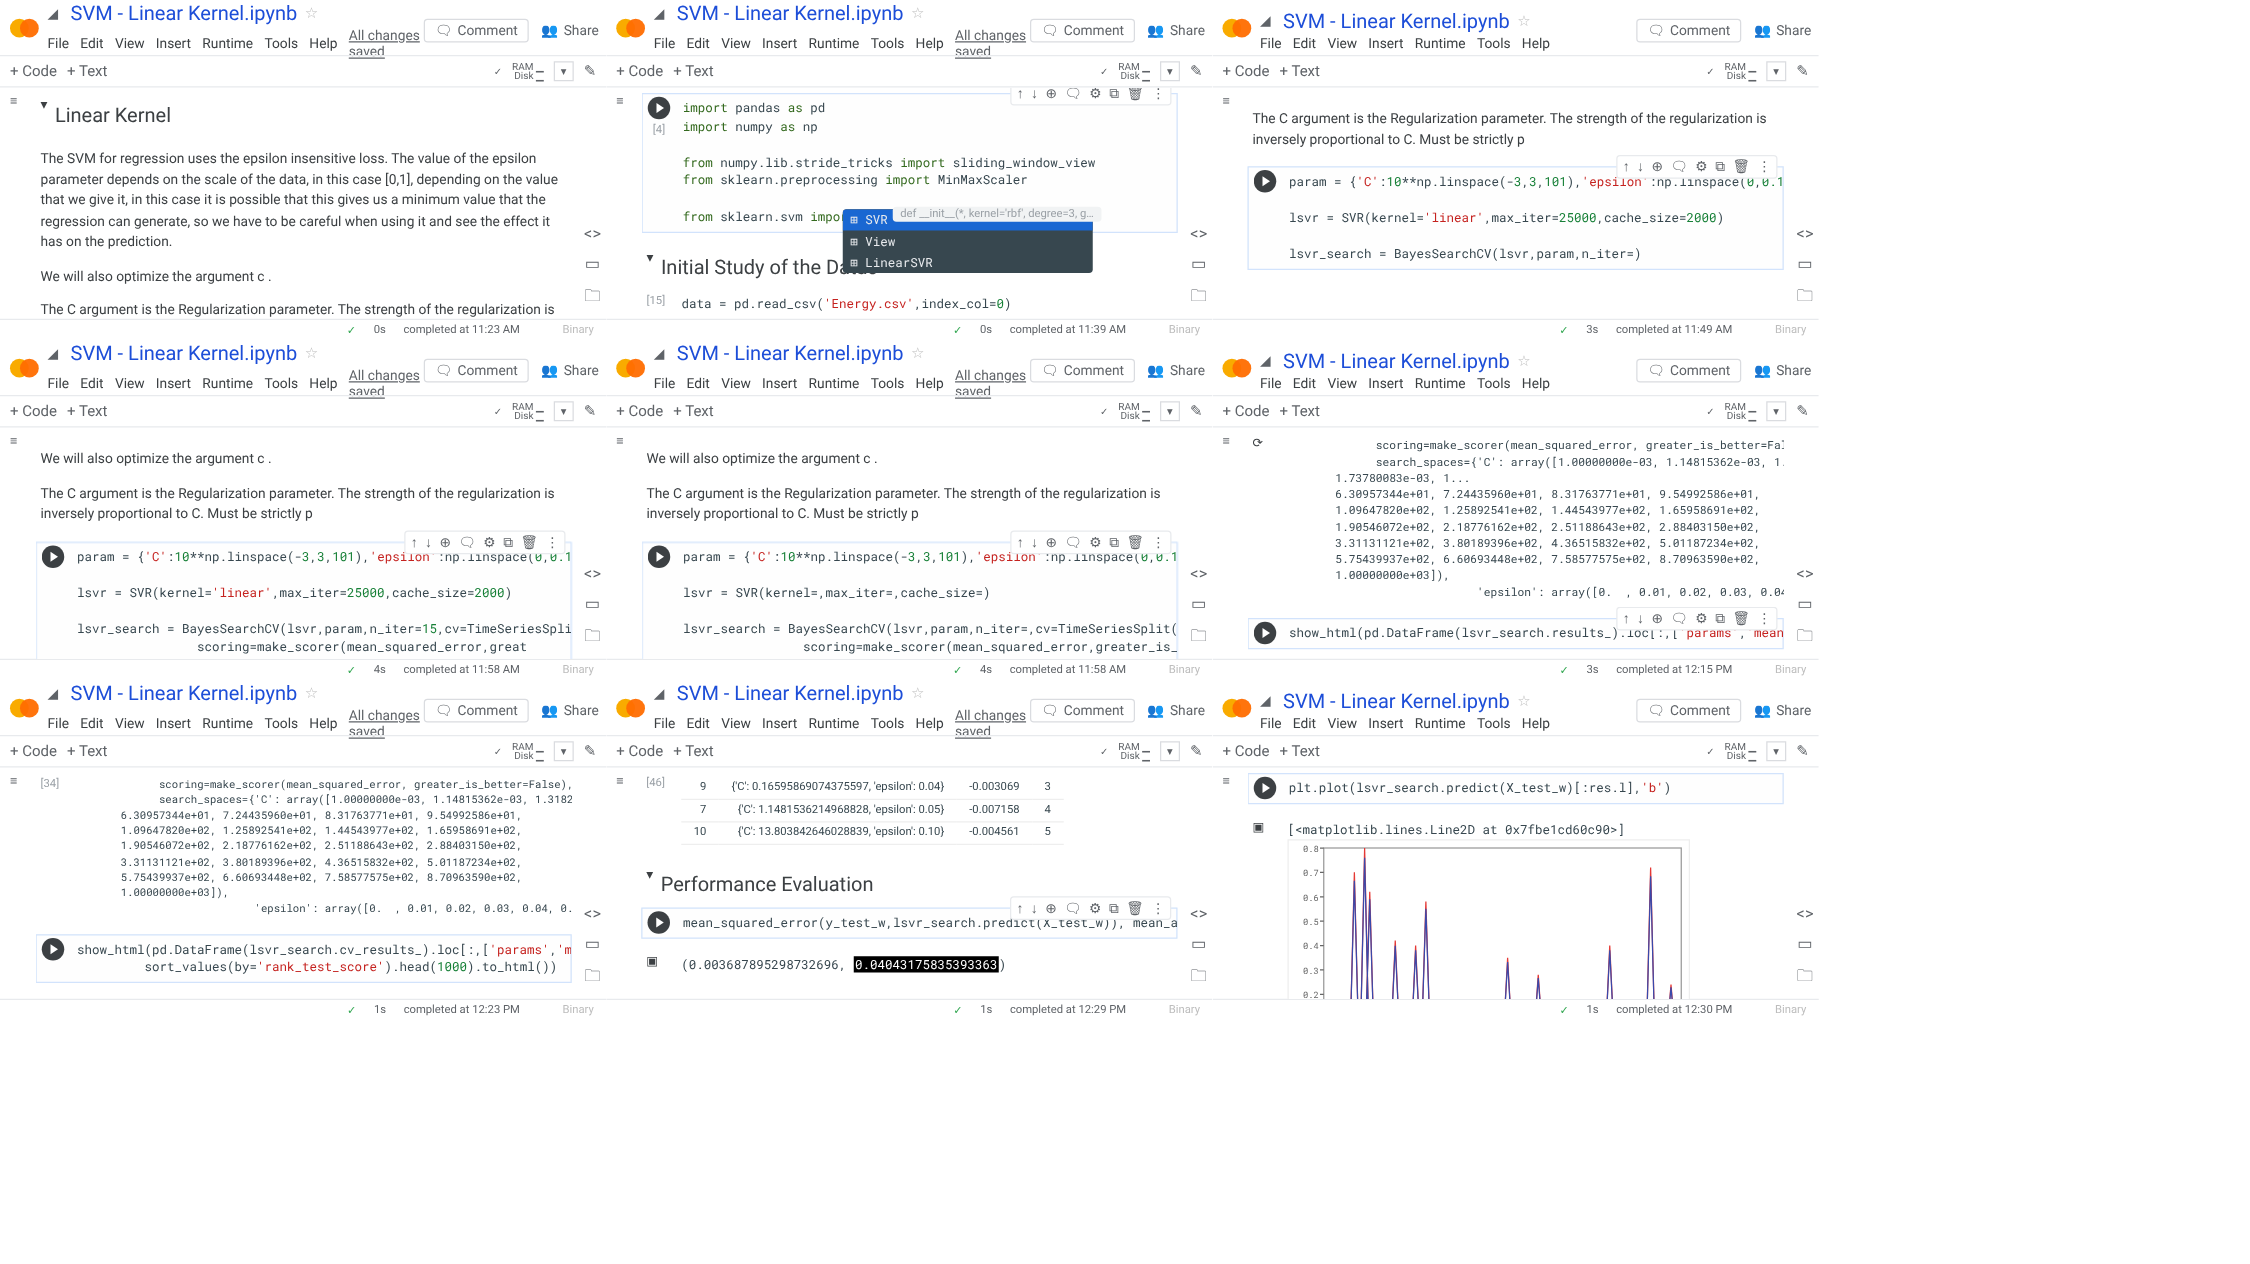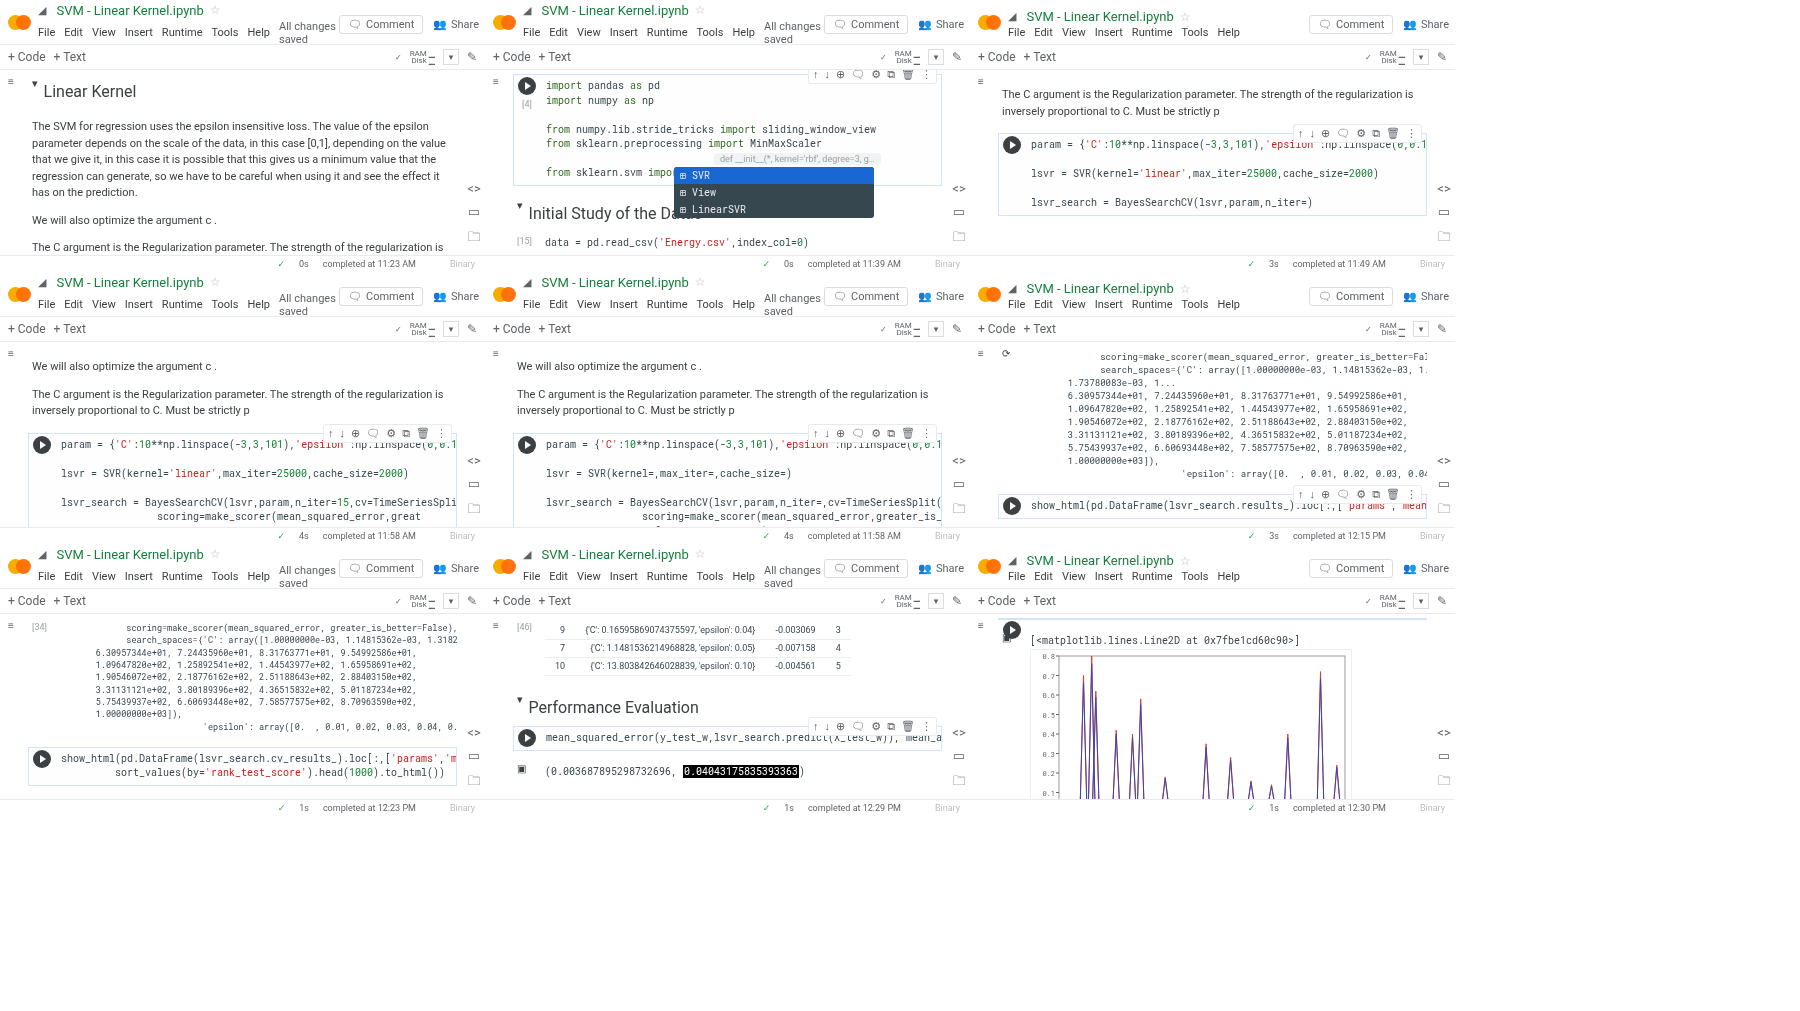--- a/index.html
+++ b/index.html
@@ -7,24 +7,24 @@
   .pane{position:relative;border:0 solid #e0e0e0;overflow:hidden;display:flex;flex-direction:column;background:#fff}
   
   .hdr{display:flex;align-items:center;padding:4px 6px 0 6px;height:40px}
   .logo{width:26px;height:26px;margin-right:6px;position:relative;flex:none}
   .logo:before,.logo:after{content:"";position:absolute;border-radius:50%}
   .logo:before{width:15px;height:15px;background:#f9ab00;left:2px;top:4px}
   .logo:after{width:15px;height:15px;background:#ff6d00;left:10px;top:4px;opacity:.95}
   .titlewrap{display:flex;flex-direction:column;flex:1;min-width:0}
   .titleline{display:flex;align-items:center;gap:6px}
   .drive{font-size:11px;color:#5f6368;margin-right:4px}
-  .ftitle{font-size:13px;color:#15803d}
+  .ftitle{font-size:16px;color:#1d4ed8}
   .star{color:#bdbdbd;font-size:12px}
   .menu{display:flex;gap:9px;font-size:11px;color:#3c4043;margin-top:2px;align-items:center}
-  .allsaved{color:#5f6368}
+  .allsaved{text-decoration:underline;color:#5f6368}
   .hdr-right{display:flex;align-items:center;gap:10px;font-size:11px;color:#5f6368}
   .chip{display:flex;align-items:center;gap:4px;padding:2px 8px;border:1px solid #dadce0;border-radius:3px}
   .share{display:flex;align-items:center;gap:4px}
   
   .tb{display:flex;align-items:center;justify-content:space-between;border-top:1px solid #e8eaed;border-bottom:1px solid #e8eaed;height:24px;padding:0 8px}
   .tbl{display:flex;align-items:center;gap:8px;color:#5f6368;font-size:11px}
   .tbl .plus{font-size:12px}
   .tbr{display:flex;align-items:center;gap:8px;color:#5f6368;font-size:8px}
   .ramdisk{text-align:right;line-height:.9}
   .caretbox{width:14px;height:14px;border:1px solid #dadce0;display:flex;align-items:center;justify-content:center;font-size:9px}
@@ -214,21 +214,21 @@
               </div>
               <div class="opt ">
                 <span>⊞</span>
                 <span>View</span>
               </div>
               <div class="opt ">
                 <span>⊞</span>
                 <span>LinearSVR</span>
               </div>
             </div>
-        <div class="hint" style="left:200px;top:78px">def __init__(*, kernel='rbf', degree=3, g…</div>
+        <div class="hint" style="left:200px;top:90px">def __init__(*, kernel='rbf', degree=3, g…</div>
       </div>
       <div class="text">
             <div style="display:flex;gap:6px">
               <span>▾</span>
               <h3>Initial Study of the Datas</h3>
             </div>
           </div>
       <div class="cell">
         <div class="runcol">
               <div class="execcount">[15]</div>
@@ -858,20 +858,21 @@
   </div>
    <div class="body">
         <div class="lgut">
           <span style="margin-top:6px">≡</span>
         </div>
     <div class="content">
       <div class="cell sel">
         <div class="runcol">
               <div class="runbtn"></div>
             </div>
+        <div class="cellbody">plt.plot(lsvr_search.predict(X_test_w)[:res.l],<span class="str">'b'</span>)</div>
       </div>
       <div class="cell">
         <div class="runcol">
               <span>▣</span>
             </div>
         <div class="cellbody">[&lt;matplotlib.lines.Line2D at 0x7fbe1cd60c90&gt;]<br><div class="plot"><svg width="320" height="180">
     <rect x="28" y="6" width="286" height="156" fill="#fff" stroke="#999"></rect>
     <text x="24" y="165" text-anchor="end" font-size="7" fill="#666">0.0</text>
                   <line x1="28" x2="25" y1="162" y2="162" stroke="#666"></line>
                   <text x="24" y="145.5" text-anchor="end" font-size="7" fill="#666">0.1</text>

